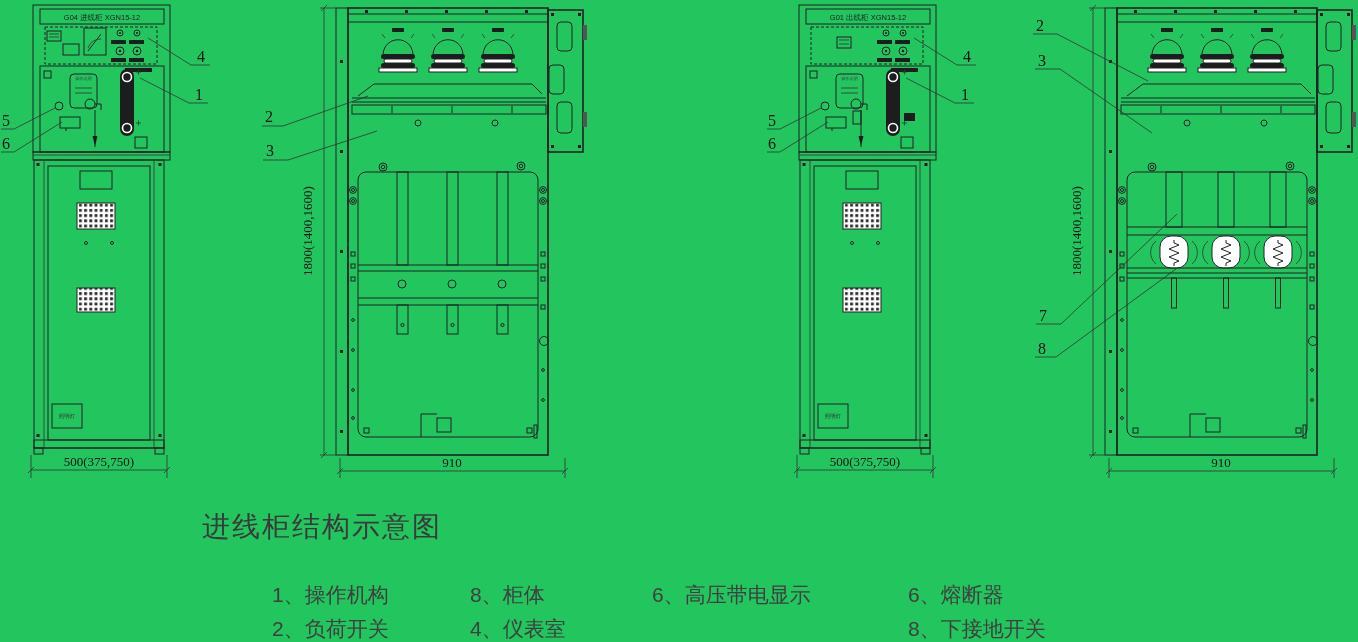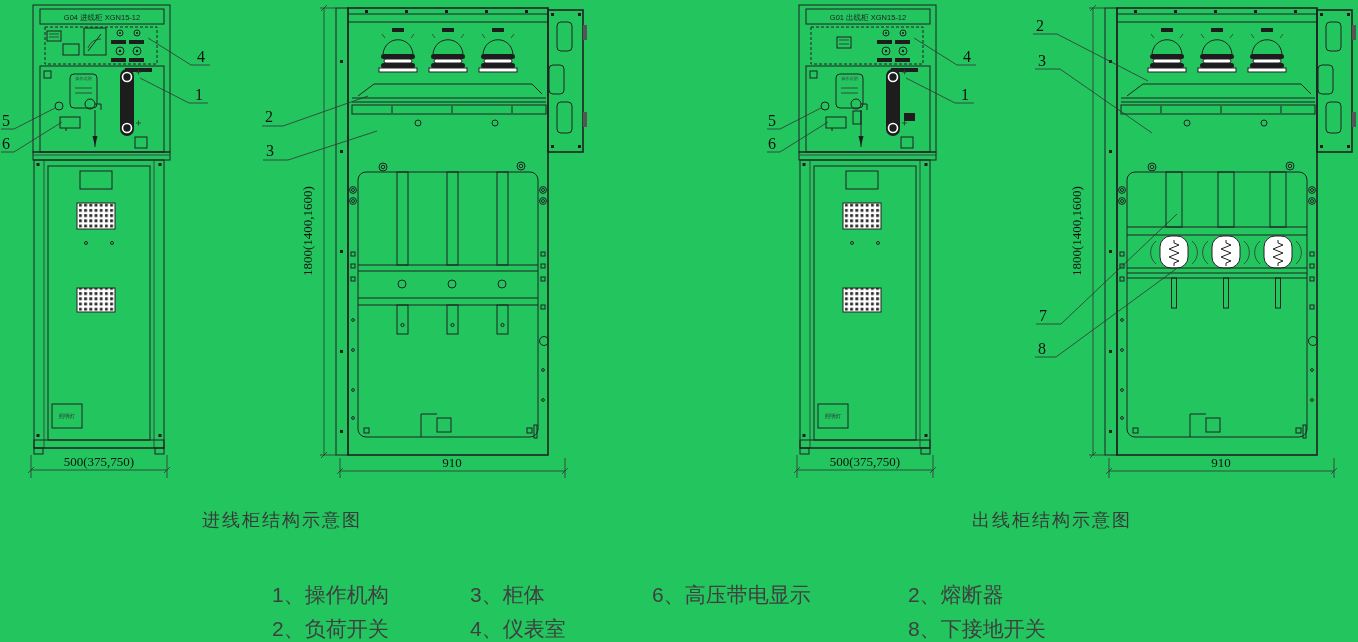--- a/index.html
+++ b/index.html
@@ -10,21 +10,21 @@
   .th{fill:none;stroke:#222;stroke-width:1.6;}
   .hair{fill:none;stroke:#333;stroke-width:0.8;}
   .fl{fill:#1d1d1d;stroke:none;}
   .wh{fill:#ffffff;stroke:#222;stroke-width:1;}
   .dsh{fill:none;stroke:#222;stroke-width:1;stroke-dasharray:3 2;}
   .t-title{font:7.5px "Liberation Sans",sans-serif;fill:#222;}
   .t-tiny{font:4.2px "Liberation Sans",sans-serif;fill:#444;}
   .t-lamp{font:5.5px "Liberation Sans",sans-serif;fill:#333;}
   .t-dim{font:13px "Liberation Serif",serif;fill:#111;}
   .t-call{font:16px "Liberation Serif",serif;fill:#111;}
-  .caption{position:absolute;font-size:18px;color:#3a3a3a;letter-spacing:2px;}
+  .caption{position:absolute;font-size:28px;color:#3a3a3a;letter-spacing:2px;}
   .legend{position:absolute;top:578px;left:0;width:1092px;height:64px;color:#3f3f3f;}
   .legend .col{position:absolute;top:0;}
   .legend .item{font-size:21px;line-height:34px;white-space:nowrap;}
 </style>
 </head>
 <body>
 
 <div class="stage">
 
 <svg width="1358" height="500" viewBox="0 0 1358 500">
@@ -324,33 +324,32 @@
     <text class="t-call" text-anchor="middle" x="271" y="31">2</text>
     <text class="t-call" text-anchor="middle" x="273" y="66">3</text>
     <text class="t-call" text-anchor="middle" x="274" y="321">7</text>
     <text class="t-call" text-anchor="middle" x="273" y="354">8</text>
     <text class="t-dim" text-anchor="middle" x="312" y="231" transform="rotate(-90 312 231)">1800(1400,1600)</text>
     <text class="t-dim" text-anchor="middle" x="452" y="467">910</text>
   </g>
 </svg>
 
   <div class="caption" style="left:202px;top:508px">进线柜结构示意图</div>
-  <div class="caption" style="left:972px;top:508px">出线柜结构示意图</div>
 
   <div class="legend">
     <div class="col" style="left:272px">
       <div class="item">1、操作机构</div>
       <div class="item">2、负荷开关</div>
     </div>
     <div class="col" style="left:470px">
-      <div class="item">3、柜体</div>
+      <div class="item">8、柜体</div>
       <div class="item">4、仪表室</div>
     </div>
     <div class="col" style="left:652px">
       <div class="item">6、高压带电显示</div>
     </div>
     <div class="col" style="left:908px">
-      <div class="item">2、熔断器</div>
+      <div class="item">6、熔断器</div>
       <div class="item">8、下接地开关</div>
     </div>
   </div>
 
 </div>
 
 </body></html>

